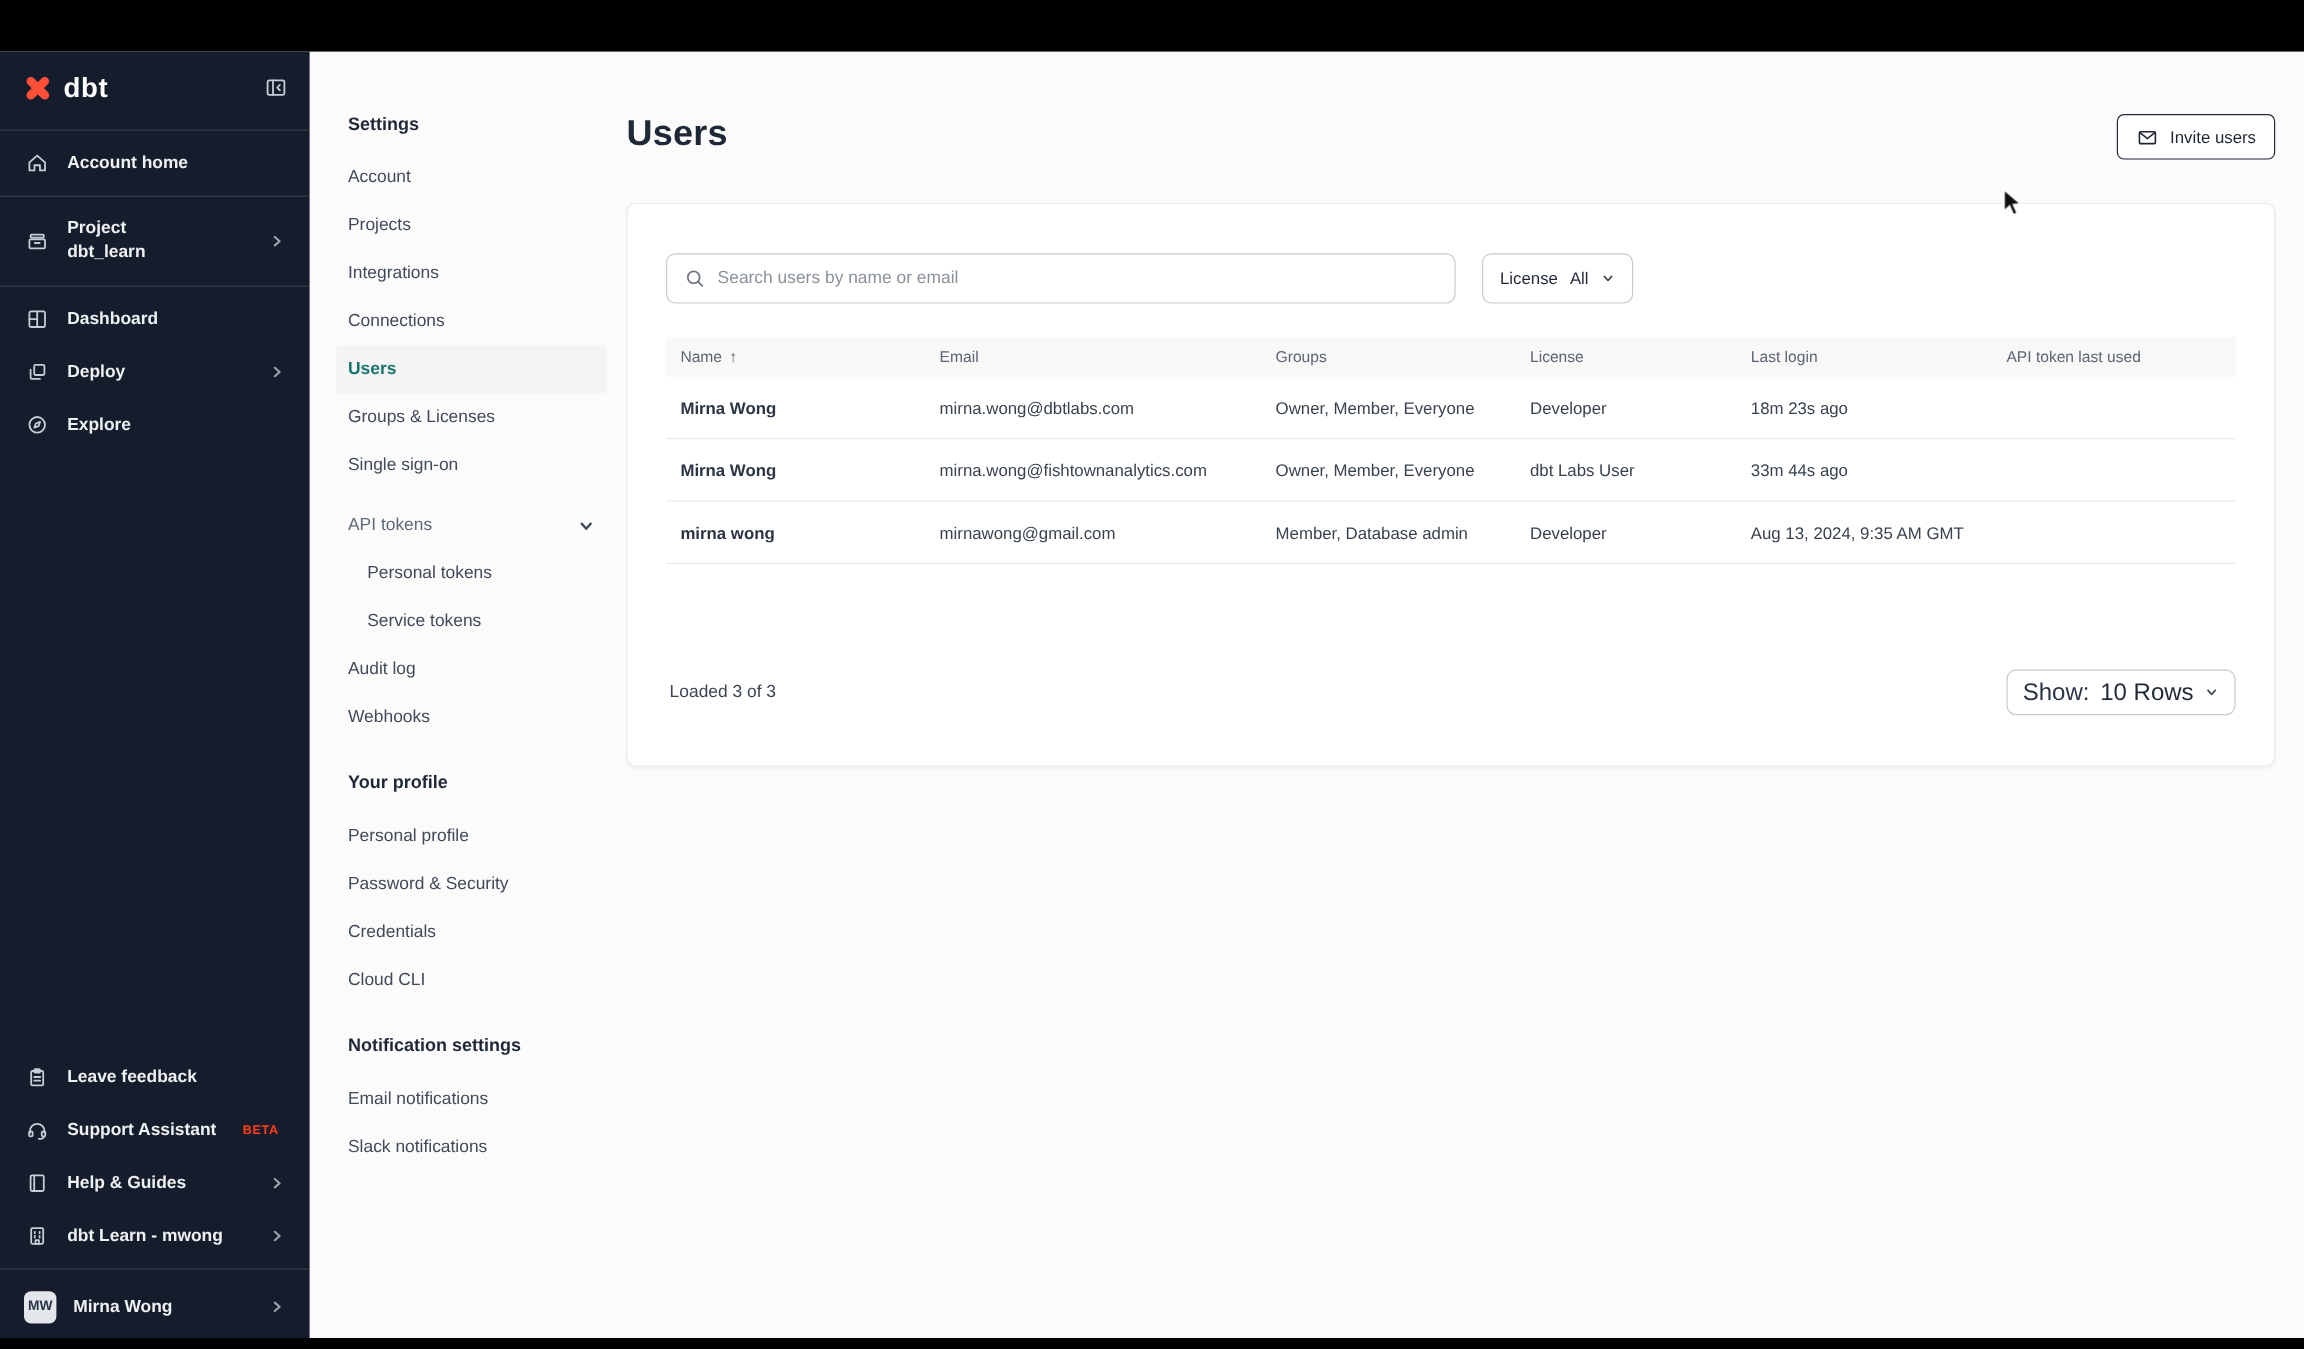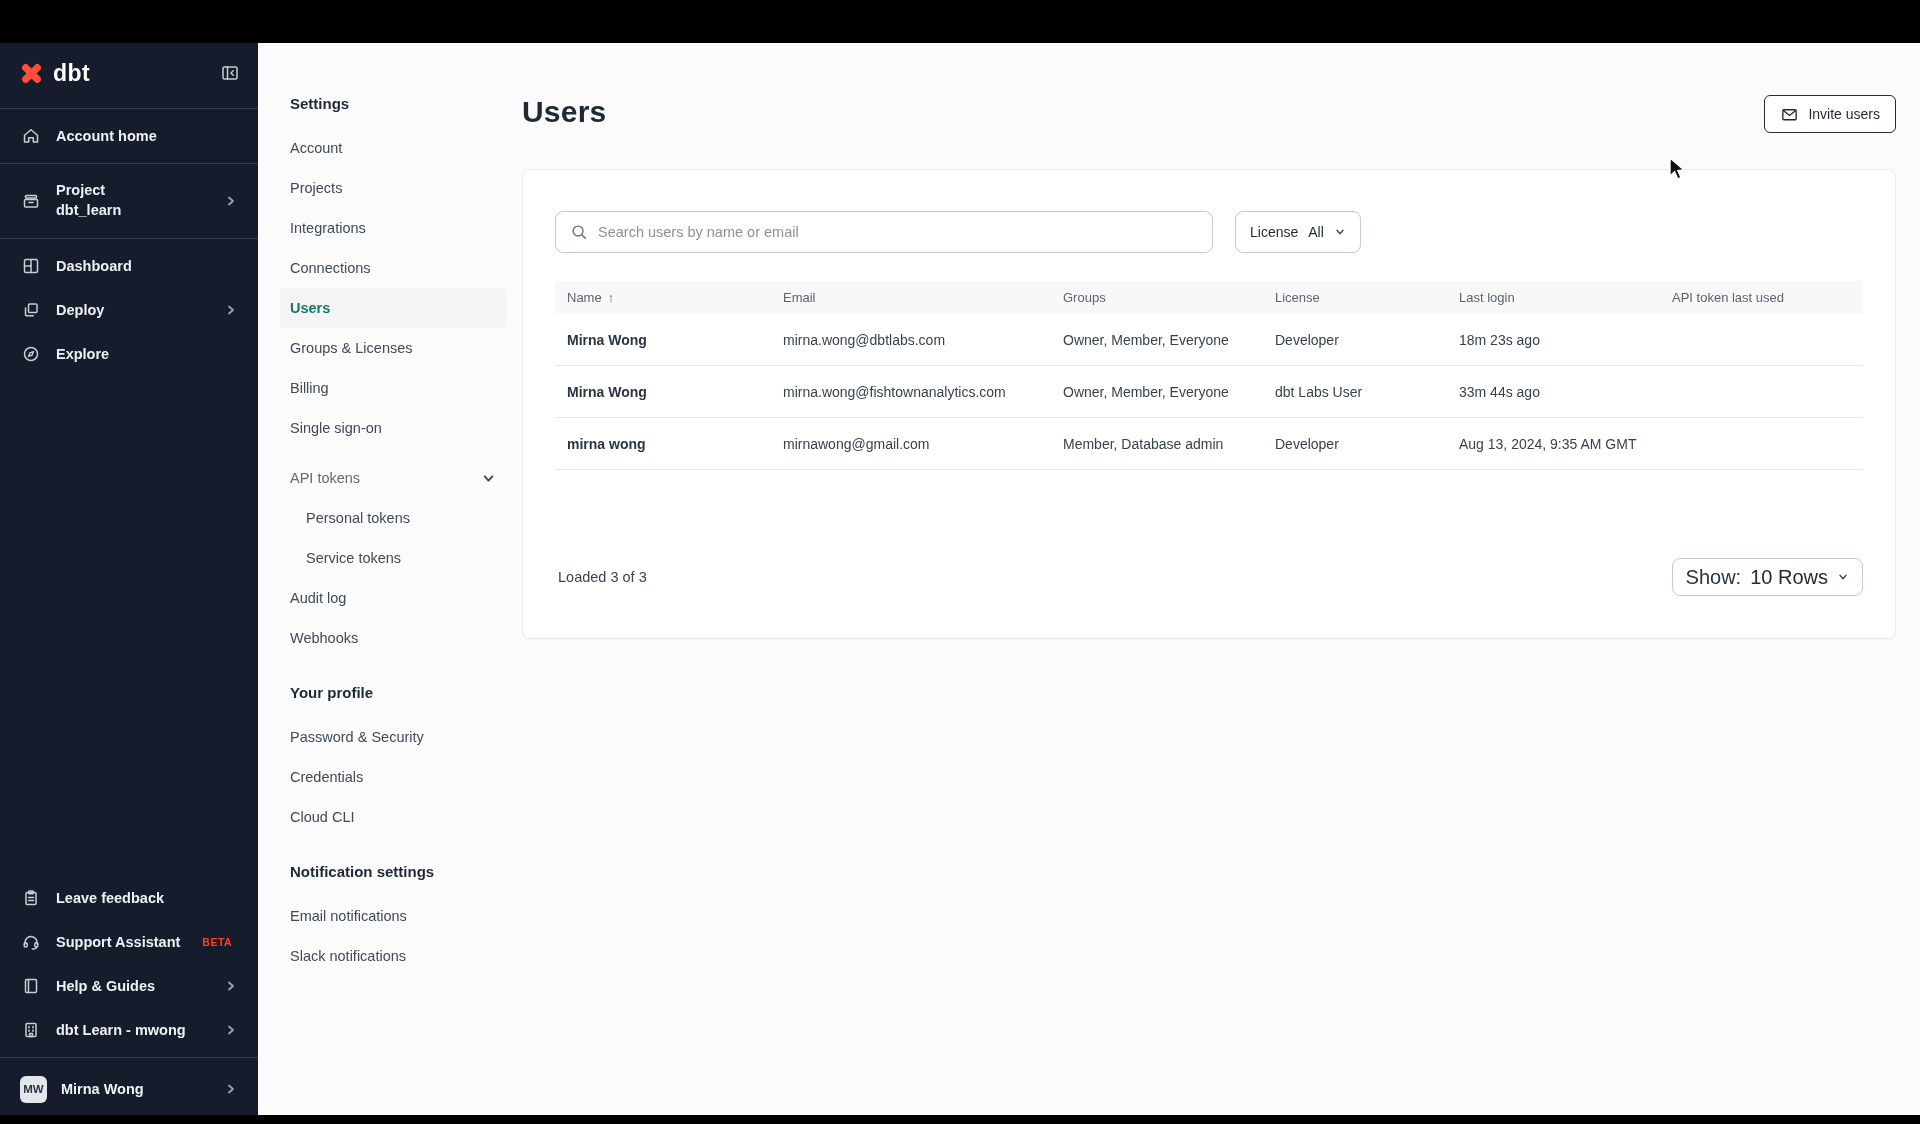--- a/index.html
+++ b/index.html
@@ -263,23 +263,20 @@
     <div class="nav-item">
         <span>Connections</span>
       </div>
     <div class="nav-item active">
         <span>Users</span>
       </div>
     <div class="nav-item">
         <span>Groups &amp; Licenses</span>
       </div>
     <div class="nav-item">
-        <span>Billing</span>
-      </div>
-    <div class="nav-item">
         <span>Single sign-on</span>
       </div>
     <div class="nav-gap"></div>
     <div class="nav-item dim">
       <span>API tokens</span>
       <span class="grow"></span>
       <span class="chev">
           <svg width="15" height="15" viewBox="0 0 14 14">
             <polyline points="3.5,5 7,9 10.5,5"></polyline>
           </svg>
@@ -292,20 +289,23 @@
         <span>Service tokens</span>
       </div>
     <div class="nav-item">
         <span>Audit log</span>
       </div>
     <div class="nav-item">
         <span>Webhooks</span>
       </div>
     <div class="nav-section-gap"></div>
     <div class="nav-title">Your profile</div>
+    <div class="nav-item">
+        <span>Personal profile</span>
+      </div>
     <div class="nav-item">
         <span>Password &amp; Security</span>
       </div>
     <div class="nav-item">
         <span>Credentials</span>
       </div>
     <div class="nav-item">
         <span>Cloud CLI</span>
       </div>
     <div class="nav-section-gap"></div>

